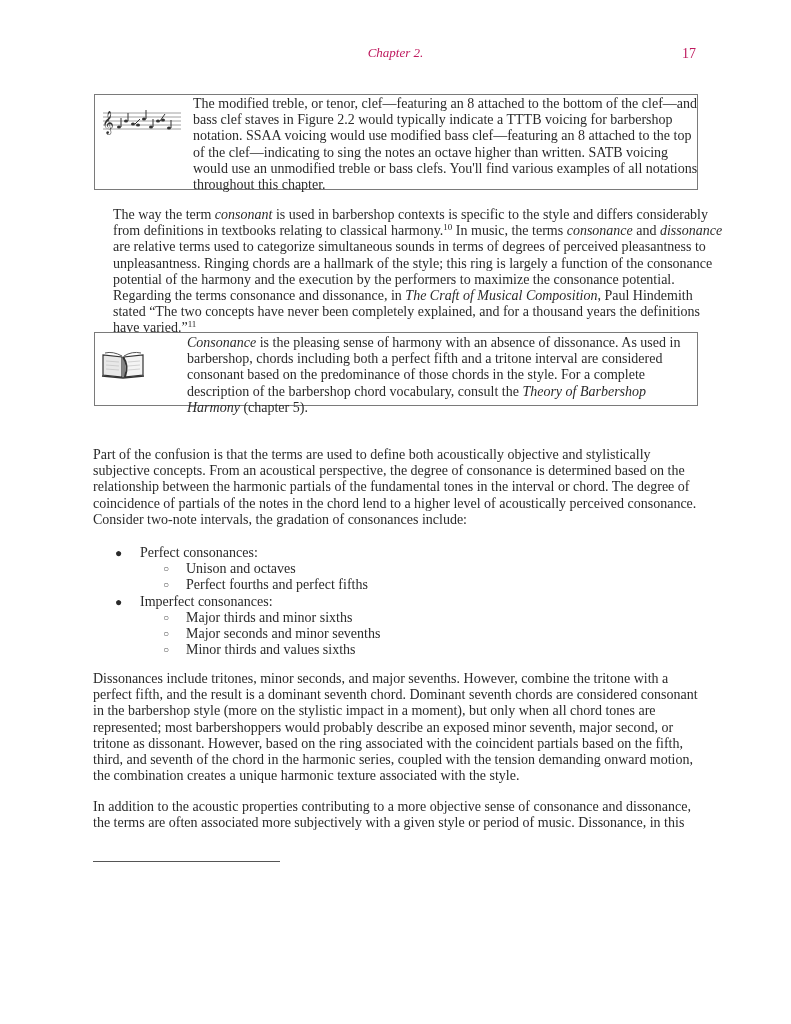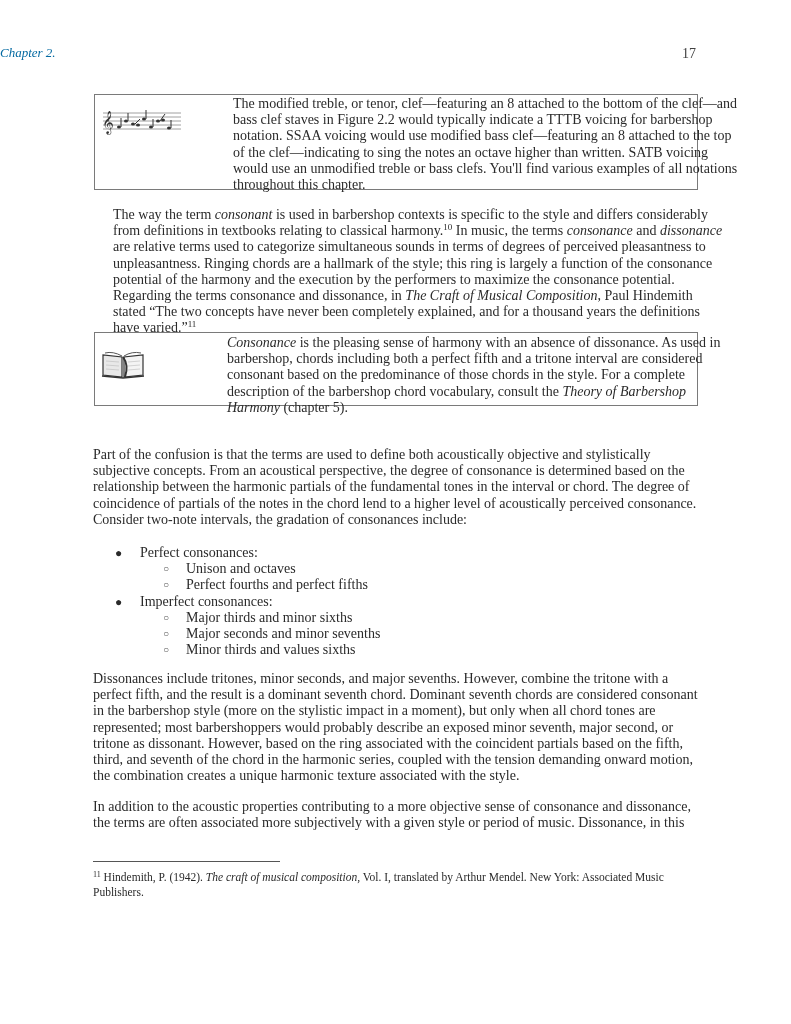--- a/index.html
+++ b/index.html
@@ -3,32 +3,32 @@
   <meta charset="utf-8">
   <style>
     html, body { margin: 0; padding: 0; background: #ffffff; }
     body {
       width: 791px; height: 1024px; position: relative; overflow: hidden;
       font-family: "Liberation Serif", "DejaVu Serif", serif;
       color: #2a2a2a;
     }
     .header {
       position: absolute; top: 44px; left: 0; width: 791px;
-      text-align: left; font-style: italic; font-size: 13px; line-height: 17px; color: #0369a1;
+      text-align: center; font-style: italic; font-size: 13px; line-height: 17px; color: #be185d;
     }
     .page-num {
-      position: absolute; top: 46px; left: 682px; font-size: 14px; color: #404040;
+      position: absolute; top: 46px; left: 682px; font-size: 14px; color: #be185d;
     }
     .box {
       position: absolute; left: 94px; width: 604px;
       border: 1px solid #7a7a7a; box-sizing: border-box;
     }
     .box .icon { position: absolute; }
     .box .text {
-      position: absolute; font-size: 14px; line-height: 16.2px; color: #2a2a2a; margin-left: 40px;
+      position: absolute; font-size: 14px; line-height: 16.2px; color: #2a2a2a;
     }
     .box1 { top: 94px; height: 96px; }
     .box1 .icon { left: 6px; top: 12px; width: 82px; height: 28px; }
     .box1 .text { left: 98px; top: 1px; width: 506px; }
     .box2 { top: 332px; height: 74px; }
     .box2 .icon { left: 6px; top: 16px; width: 44px; height: 30px; }
     .box2 .text { left: 92px; top: 2px; width: 506px; }
     .para {
       position: absolute; left: 93px; width: 612px;
       font-size: 14px; line-height: 16.2px; color: #2a2a2a; margin: 0;
@@ -129,14 +129,13 @@
   <div class="li2"><span class="bullet">○</span><span>Major thirds and minor sixths</span></div>
   <div class="li2"><span class="bullet">○</span><span>Major seconds and minor sevenths</span></div>
   <div class="li2"><span class="bullet">○</span><span>Minor thirds and values sixths</span></div>
 </div>
 
 <p class="para p3">Dissonances include tritones, minor seconds, and major sevenths. However, combine the tritone with a perfect fifth, and the result is a dominant seventh chord. Dominant seventh chords are considered consonant in the barbershop style (more on the stylistic impact in a moment), but only when all chord tones are represented; most barbershoppers would probably describe an exposed minor seventh, major second, or tritone as dissonant. However, based on the ring associated with the coincident partials based on the fifth, third, and seventh of the chord in the harmonic series, coupled with the tension demanding onward motion, the combination creates a unique harmonic texture associated with the style.</p>
 <p class="para p4">In addition to the acoustic properties contributing to a more objective sense of consonance and dissonance, the terms are often associated more subjectively with a given style or period of music. Dissonance, in this</p>
 
 <div class="fn-rule"></div>
 <div class="footnotes">
-  <div><sup>11</sup><span> Hindemith, P. (1942). </span><i>The craft of musical composition</i><span>, Vol. I, translated by Arthur Mendel. New York: Associated Music Publishers.</span></div>
 </div>
 
 </body></html>

